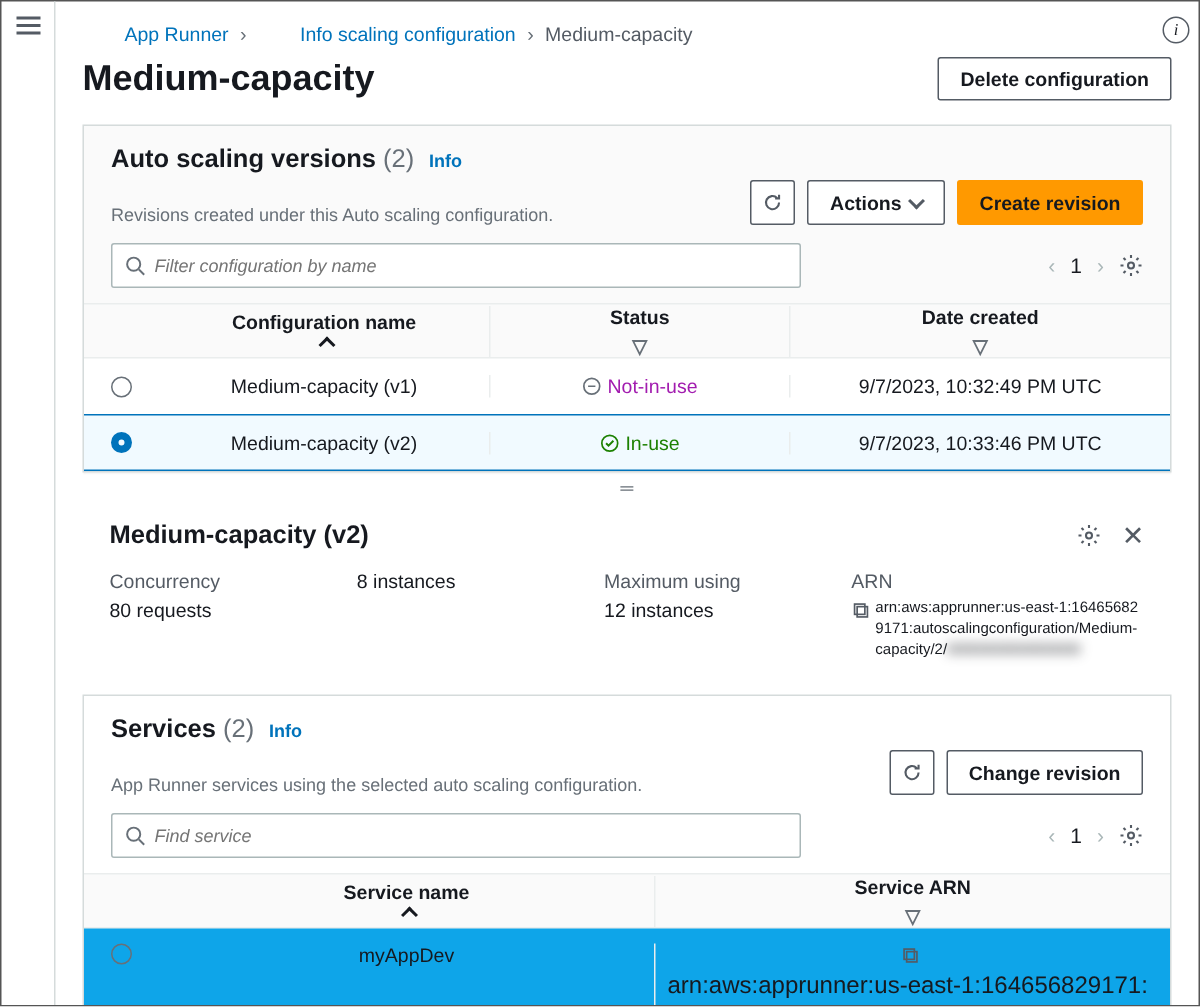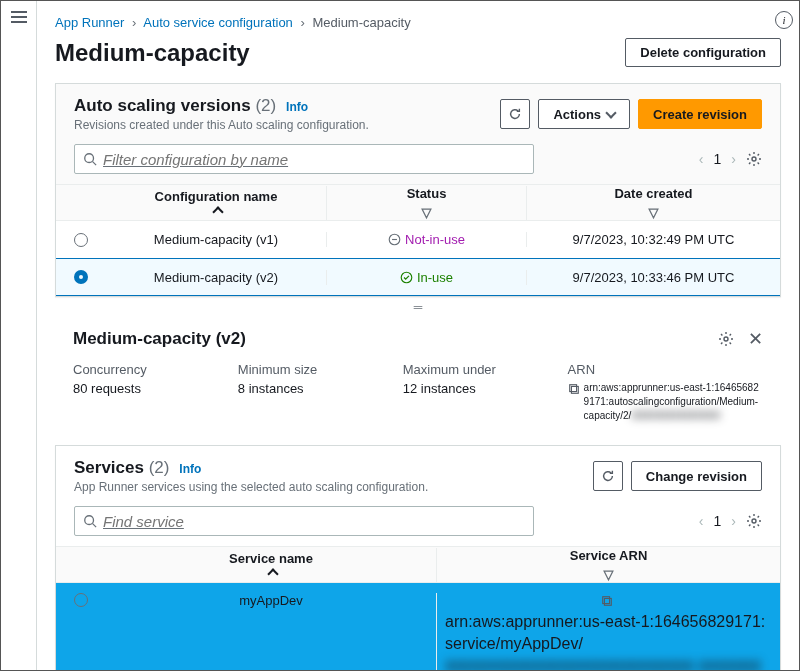--- a/index.html
+++ b/index.html
@@ -5,40 +5,40 @@
 * { box-sizing: border-box; margin: 0; padding: 0; }
 body { font-family: "Amazon Ember", "Helvetica Neue", Arial, sans-serif; font-size: 14px; color: #16191f; background: #fff; }
 .app { display: flex; width: 800px; height: 671px; border: 1px solid #555; position: relative; }
 .left-rail { width: 36px; border-right: 1px solid #d5dbdb; display: flex; justify-content: center; padding-top: 10px; }
 .hamburger { width: 16px; height: 12px; border-top: 2px solid #545b64; border-bottom: 2px solid #545b64; position: relative; cursor: pointer; }
 .hamburger::after { content: ""; position: absolute; top: 3px; left: 0; right: 0; border-top: 2px solid #545b64; }
 .right-rail { position: absolute; right: 6px; top: 10px; }
 .info-icon-outer { width: 18px; height: 18px; border: 1.5px solid #545b64; border-radius: 50%; display: flex; align-items: center; justify-content: center; font-size: 11px; font-style: italic; cursor: pointer; font-family: Georgia, serif; }
 .main { flex: 1; padding: 14px 18px; overflow: hidden; }
 .breadcrumb { font-size: 13px; color: #545b64; margin-bottom: 8px; }
-.breadcrumb a { color: #0073bb; text-decoration: none; }
+.breadcrumb a { color: #0073bb; text-decoration: none; margin-left: 28px; }
 .breadcrumb .sep { color: #687078; margin: 0 4px; }
 .title-row { display: flex; align-items: center; justify-content: space-between; margin-bottom: 16px; }
 .title-row h1 { font-size: 24px; font-weight: 700; }
 .btn { border: 1px solid #545b64; background: #fff; padding: 6px 14px; border-radius: 2px; font-size: 13px; font-weight: 700; cursor: pointer; display: inline-flex; align-items: center; gap: 6px; color: #16191f; }
 .btn-primary { background: #ff9900; border-color: #ff9900; color: #16191f; }
 .container { border: 1px solid #d5dbdb; background: #fff; box-shadow: 0 1px 1px rgba(0,0,0,0.05); }
 .container.shaded { background: #fafafa; }
-.container-header { display: flex; justify-content: space-between; align-items: center; padding: 12px 18px 8px; }
+.container-header { display: flex; justify-content: space-between; align-items: flex-end; padding: 12px 18px 8px; }
 .container-header-left h2 { font-size: 17px; font-weight: 700; display: inline; }
 .count-grey { color: #687078; font-weight: 400; }
 .info-link { color: #0073bb; font-size: 12px; font-weight: 700; margin-left: 6px; cursor: pointer; }
-.subtext { font-size: 12px; color: #687078; margin-top: 2px; }
+.subtext { font-size: 12px; color: #687078; margin-top: 20px; }
 .btn-row { display: flex; gap: 8px; }
 .icon-btn { border: 1px solid #545b64; background: #fff; width: 30px; height: 30px; border-radius: 2px; display: inline-flex; align-items: center; justify-content: center; cursor: pointer; }
 .refresh-svg { width: 14px; height: 14px; }
 .chevron-down { width: 8px; height: 8px; border-right: 2px solid #545b64; border-bottom: 2px solid #545b64; transform: rotate(45deg); margin-top: -3px; }
 .search-row { display: flex; align-items: center; padding: 4px 18px 10px; gap: 12px; }
 .search-box { flex: 0 0 460px; display: flex; align-items: center; border: 1px solid #aab7b8; background: #fff; padding: 5px 8px; border-radius: 2px; height: 30px; }
-.search-box input { border: none; outline: none; font-size: 15px; font-style: italic; color: #687078; flex: 1; background: transparent; text-decoration: underline; }
+.search-box input { border: none; outline: none; font-size: 12px; font-style: italic; color: #687078; flex: 1; background: transparent; }
 .mag { width: 14px; height: 14px; margin-right: 6px; }
 .pager { margin-left: auto; display: flex; align-items: center; gap: 10px; color: #687078; }
 .pager .arrow { cursor: pointer; font-size: 14px; color: #aab7b8; }
 .pager .page { color: #16191f; }
 .gear-btn { border: none; background: none; cursor: pointer; color: #545b64; }
 .gear-svg { width: 16px; height: 16px; }
 .table-head, .table-row { display: flex; align-items: center; border-top: 1px solid #eaeded; }
 .table-head { background: #fafafa; font-weight: 700; font-size: 13px; height: 36px; }
 .table-row { height: 38px; font-size: 13px; background: #fff; }
 .table-row.selected { background: #f1faff; border-top: 1px solid #0073bb; border-bottom: 1px solid #0073bb; }
@@ -86,21 +86,21 @@
     <div class="hamburger"></div>
   </div>
   <div class="right-rail">
     <div class="info-icon-outer">i</div>
   </div>
 
   <div class="main">
     <div class="breadcrumb">
       <a>App Runner</a>
       <span class="sep">›</span>
-      <a>Auto service configuration</a>
+      <a>Info scaling configuration</a>
       <span class="sep">›</span>
       <span>Medium-capacity</span>
     </div>
 
     <div class="title-row">
       <h1>Medium-capacity</h1>
       <button class="btn">Delete configuration</button>
     </div>
 
     <div class="container shaded">
@@ -206,25 +206,24 @@
             </button>
           <span class="close-x">✕</span>
         </div>
       </div>
       <div class="detail-grid">
         <div class="detail-col">
           <div class="lbl">Concurrency</div>
           <div class="val">80 requests</div>
         </div>
         <div class="detail-col">
-          <div class="lbl">Minimum size</div>
           <div class="val">8 instances</div>
         </div>
         <div class="detail-col">
-          <div class="lbl">Maximum under</div>
+          <div class="lbl">Maximum using</div>
           <div class="val">12 instances</div>
         </div>
         <div class="detail-col arn-col">
           <div class="lbl">ARN</div>
           <div class="arn-val">
             <svg class="copy-icon" viewBox="0 0 14 14">
                 <rect x="4" y="4" width="8" height="8" fill="none" stroke="#545b64" stroke-width="1.3"></rect>
                 <rect x="2" y="2" width="8" height="8" fill="none" stroke="#545b64" stroke-width="1.3"></rect>
               </svg>
             <span class="arn-txt"><span>arn:aws:apprunner:us-east-1:164656829171:autoscalingconfiguration/Medium-capacity/2/</span><span class="blur">0000000000000000</span></span>

